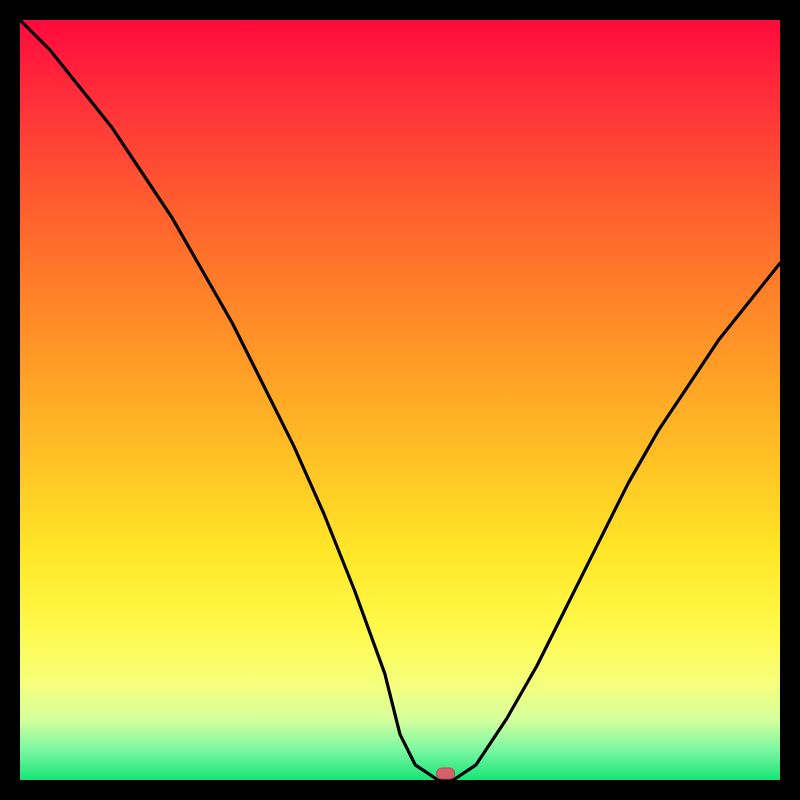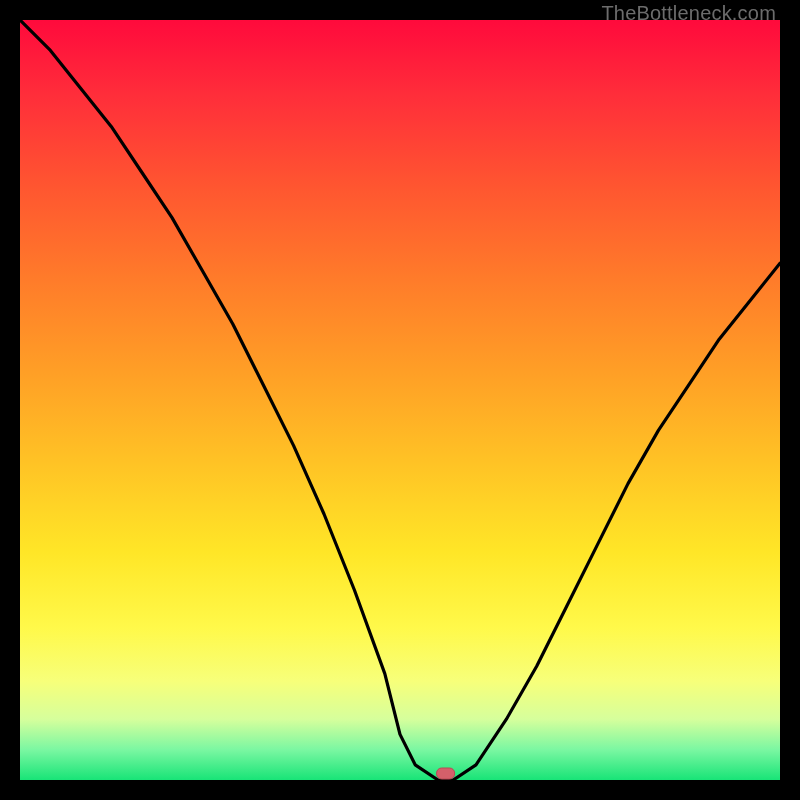--- a/index.html
+++ b/index.html
@@ -67,21 +67,20 @@
   .valley-dot {
     fill: #d4606a;
     stroke: #b84a54;
     stroke-width: 1;
   }
 </style>
 </head>
 <body>
 
 <div class="frame">
-  <div class="watermark">TheBottleneck.com</div>
 
   <div class="plot-area">
     <svg class="curve" viewBox="0 0 760 760" preserveAspectRatio="none">
       <path class="line" d="M0.0 0.0 L30.4 30.4 L60.8 68.4 L91.2 106.4 L121.6 152.0 L152.0 197.6 L182.4 250.8 L212.8 304.0 L243.2 364.8 L273.6 425.6 L304.0 494.0 L334.4 570.0 L364.8 653.6 L380.0 714.4 L395.2 744.8 L418.0 760.0 L433.2 760.0 L456.0 744.8 L486.4 699.2 L516.8 646.0 L547.2 585.2 L577.6 524.4 L608.0 463.6 L638.4 410.4 L668.8 364.8 L699.2 319.2 L729.6 281.2 L760.0 243.2"></path>
       <rect class="valley-dot" rx="5" ry="5" y="748" width="18" height="11" x="416.6"></rect>
     </svg>
   </div>
 </div>
 
 </body></html>

